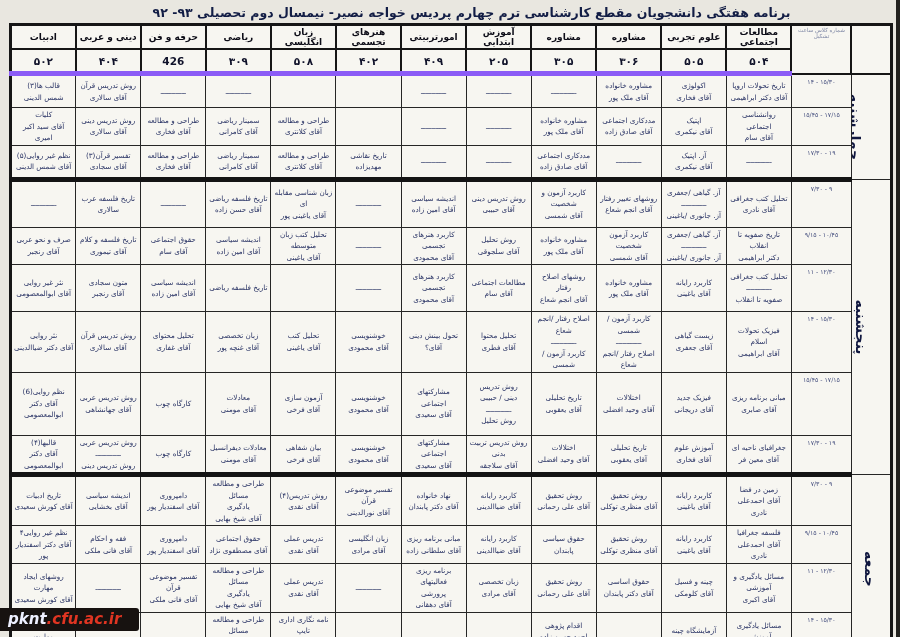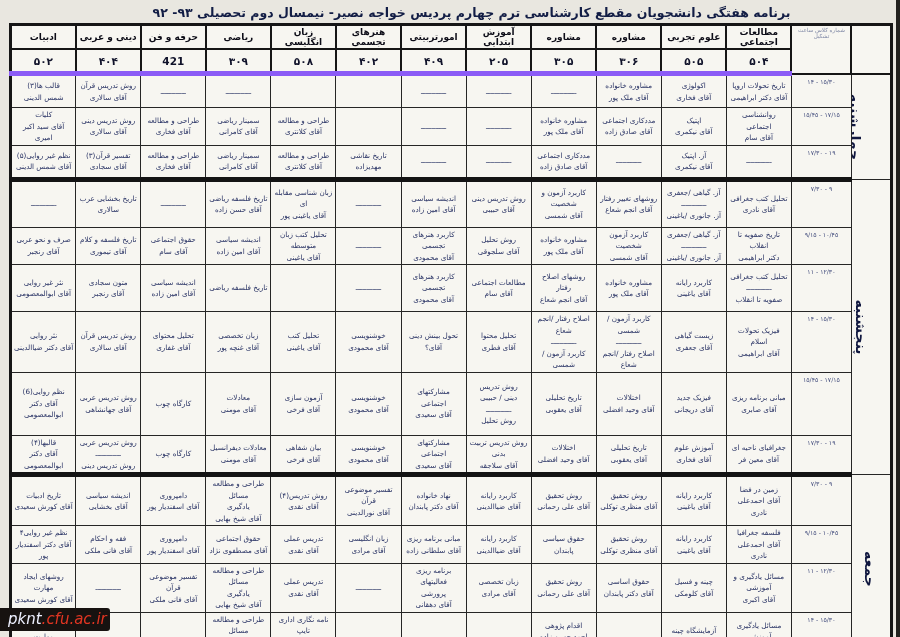--- a/index.html
+++ b/index.html
@@ -39,22 +39,22 @@
   }
   td.day-cell{background:#f7f6f1;}
   td.day-cell .day-rot{
     display:inline-block;transform:rotate(90deg);
     white-space:nowrap;font-size:14px;font-weight:bold;color:#10173f;
     letter-spacing:1px;
   }
   tr.day-end td{border-bottom:5px solid #141414;}
   .watermark{
     position:absolute;left:0;bottom:6px;
-    background:#171210;padding:2px 3px 3px 8px;
-    font-style:italic;font-weight:normal;font-size:15px;
+    background:#171210;padding:2px 18px 3px 8px;
+    font-style:italic;font-weight:bold;font-size:15px;
     direction:ltr;border-radius:0 3px 3px 0;
   }
   .watermark .wm-prefix{color:#eef0ff;}
   .watermark .wm-suffix{color:#e03522;}
   .scan-edge{
     position:absolute;top:0;right:0;width:4px;height:100%;
     background:#23221f;
   }
 </style>
 </head>
@@ -99,21 +99,21 @@
       <tr>
         <th class="room">۵۰۴</th>
         <th class="room">۵۰۵</th>
         <th class="room">۳۰۶</th>
         <th class="room">۳۰۵</th>
         <th class="room">۲۰۵</th>
         <th class="room">۴۰۹</th>
         <th class="room">۴۰۲</th>
         <th class="room">۵۰۸</th>
         <th class="room">۳۰۹</th>
-        <th class="room">421</th>
+        <th class="room">426</th>
         <th class="room">۴۰۴</th>
         <th class="room">۵۰۲</th>
       </tr>
     </thead>
   <tbody>
       <tr style="height: 34px;">
         <td class="day-cell" rowspan="3"><span class="day-rot">چهارشنبه</span></td>
         <td class="time-cell">۱۴ - ۱۵/۳۰</td>
         <td class="cell">تاریخ تحولات اروپا
 آقای دکتر ابراهیمی</td>
@@ -195,21 +195,21 @@
         <td class="cell">روش تدریس دینی
 آقای حبیبی</td>
         <td class="cell">اندیشه سیاسی
 آقای امین زاده</td>
         <td class="cell">ــــــــــــ</td>
         <td class="cell">زبان شناسی مقابله ای
 آقای یاغینی پور</td>
         <td class="cell">تاریخ فلسفه ریاضی
 آقای حسن زاده</td>
         <td class="cell">ــــــــــــ</td>
-        <td class="cell">تاریخ بخشایی عرب
+        <td class="cell">تاریخ فلسفه عرب
 سالاری</td>
         <td class="cell">ــــــــــــ</td>
       </tr>
       <tr style="height: 32px;">
         <td class="time-cell">۹/۱۵ - ۱۰/۴۵</td>
         <td class="cell">تاریخ صفویه تا انقلاب
 دکتر ابراهیمی</td>
         <td class="cell">آز. گیاهی /جعفری
 ــــــــــــ
 آز. جانوری /یاغینی</td>

